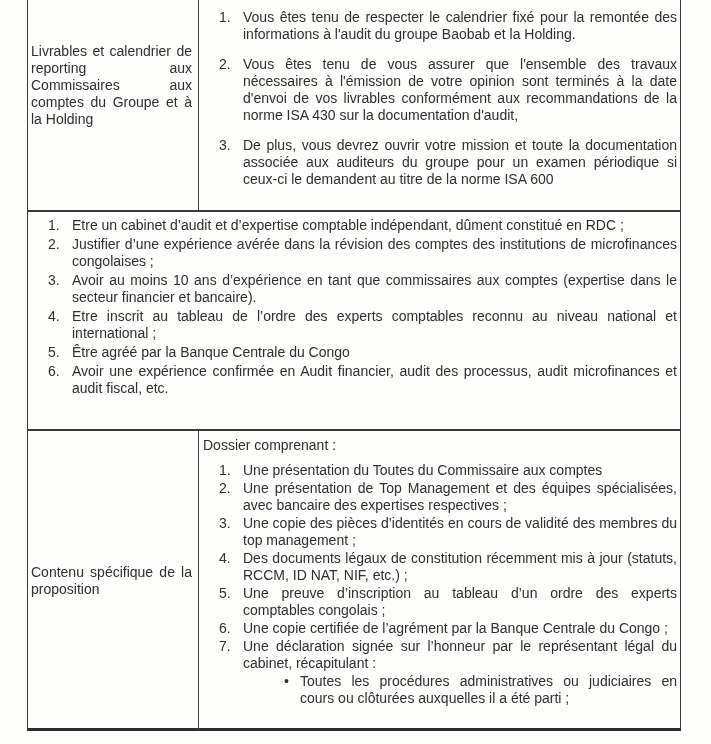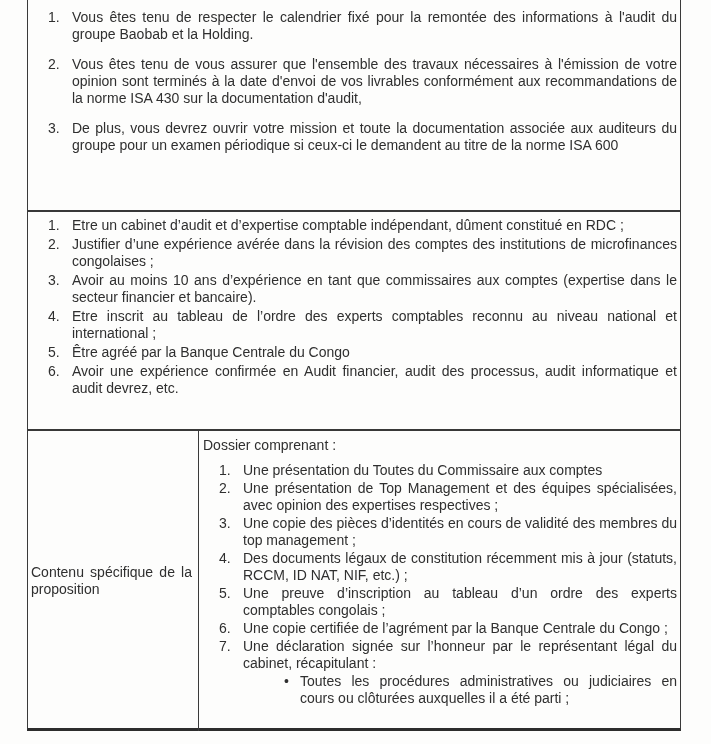--- a/index.html
+++ b/index.html
@@ -67,20 +67,23 @@
 
   .sub-item { display: flex; margin-left: 41px; margin-top: 1px; text-align: justify; }
   .bullet { width: 16px; flex: none; }
 </style>
 </head>
 <body>
 
 <div class="doc-table">
 
   <div class="row row-0">
+    <div class="label-cell">
+      <div class="label">Livrables et calendrier de reporting aux Commissaires aux comptes du Groupe et à la Holding</div>
+    </div>
     <div class="content-cell">
       <div class="items">
           <div class="item">
             <span class="num">1.</span>
             <div class="txt">Vous êtes tenu de respecter le calendrier fixé pour la remontée des informations à l'audit du groupe Baobab et la Holding.</div>
           </div>
           <div class="item">
             <span class="num">2.</span>
             <div class="txt">Vous êtes tenu de vous assurer que l'ensemble des travaux nécessaires à l'émission de votre opinion sont terminés à la date d'envoi de vos livrables conformément aux recommandations de la norme ISA 430 sur la documentation d'audit,</div>
           </div>
@@ -110,40 +113,40 @@
           <div class="item">
             <span class="num">4.</span>
             <div class="txt">Etre inscrit au tableau de l’ordre des experts comptables reconnu au niveau national et international ;</div>
           </div>
           <div class="item">
             <span class="num">5.</span>
             <div class="txt">Être agréé par la Banque Centrale du Congo</div>
           </div>
           <div class="item">
             <span class="num">6.</span>
-            <div class="txt">Avoir une expérience confirmée en Audit financier, audit des processus, audit informatique et audit devrez, etc.</div>
+            <div class="txt">Avoir une expérience confirmée en Audit financier, audit des processus, audit microfinances et audit fiscal, etc.</div>
           </div>
         </div>
     </div>
   </div>
 
   <div class="row row-2">
     <div class="label-cell">
       <div class="label">Contenu spécifique de la proposition</div>
     </div>
     <div class="content-cell">
       <div class="intro">Dossier comprenant :</div>
       <div class="items">
           <div class="item">
             <span class="num">1.</span>
             <div class="txt">Une présentation du Toutes du Commissaire aux comptes</div>
           </div>
           <div class="item">
             <span class="num">2.</span>
-            <div class="txt">Une présentation de Top Management et des équipes spécialisées, avec opinion des expertises respectives ;</div>
+            <div class="txt">Une présentation de Top Management et des équipes spécialisées, avec bancaire des expertises respectives ;</div>
           </div>
           <div class="item">
             <span class="num">3.</span>
             <div class="txt">Une copie des pièces d’identités en cours de validité des membres du top management ;</div>
           </div>
           <div class="item">
             <span class="num">4.</span>
             <div class="txt">Des documents légaux de constitution récemment mis à jour (statuts, RCCM, ID NAT, NIF, etc.) ;</div>
           </div>
           <div class="item">

